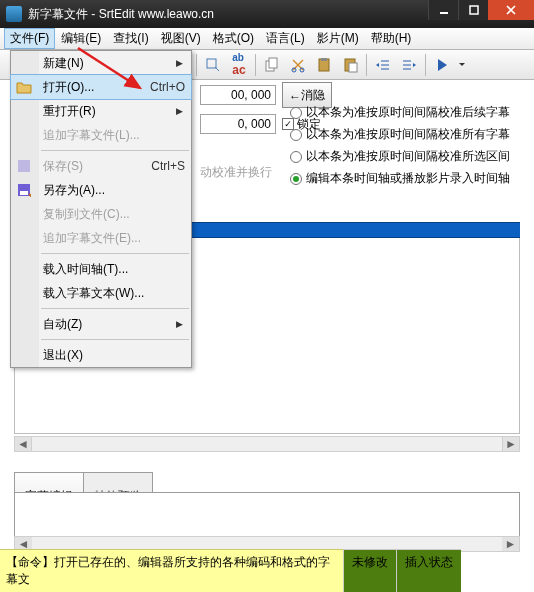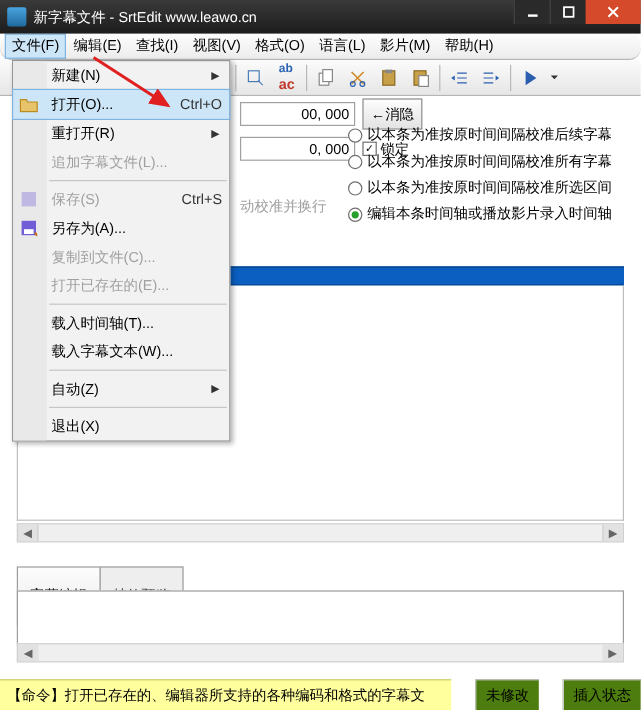--- a/index.html
+++ b/index.html
@@ -9,33 +9,33 @@
 .titlebar { height: 28px; background: linear-gradient(#3a3a3a, #1c1c1c); display: flex; align-items: center; padding-left: 6px; color: #fff; position: relative; }
 .titlebar .appicon { width: 16px; height: 16px; background: linear-gradient(#4aa3df, #1f6a9e); border-radius: 2px; margin-right: 6px; }
 .titlebar .title { flex: 1; white-space: nowrap; overflow: hidden; }
 .winbtns { display: flex; position: absolute; right: 0; top: 0; height: 20px; }
 .winbtn { width: 30px; height: 20px; display: flex; align-items: center; justify-content: center; color: #fff; }
 .winbtn.min, .winbtn.max { background: #2a2a2a; border-left: 1px solid #444; }
 .winbtn.close { background: #d44a2a; width: 46px; }
 .winbtn svg { width: 10px; height: 10px; }
 
 
-.menubar { height: 22px; background: linear-gradient(#fdfdfd, #ececec); border-bottom: 1px solid #b5b5b5; display: flex; align-items: flex-start; padding: 0 4px; border-radius: 10px; }
+.menubar { height: 22px; background: linear-gradient(#fdfdfd, #ececec); border-bottom: 1px solid #b5b5b5; display: flex; align-items: flex-start; padding: 0 4px; }
 .menuitem { padding: 2px 6px; cursor: default; }
 .menuitem.open { background: #cde6f7; border: 1px solid #7eb4e1; padding: 1px 5px; }
 
 
 .toolbar { height: 30px; background: linear-gradient(#fbfbfb, #e6e6e6); border-bottom: 1px solid #b5b5b5; display: flex; align-items: center; padding: 0 4px; gap: 2px; }
 .toolbtn { width: 24px; height: 24px; display: flex; align-items: center; justify-content: center; border: 1px solid transparent; }
 .sep { width: 1px; height: 22px; background: #b8b8b8; margin: 0 2px; }
 
 
 .options { position: absolute; left: 200px; top: 82px; width: 324px; }
 .optrow { display: flex; align-items: center; margin-bottom: 6px; gap: 6px; }
-.numbox { width: 96px; height: 20px; border: 1px solid #a0a0a0; background: #fff; padding: 0 4px; display: flex; align-items: center; }
+.numbox { width: 76px; height: 20px; border: 1px solid #a0a0a0; background: #fff; padding: 0 4px; display: flex; align-items: center; }
 .btn-small { height: 20px; border: 1px solid #8a8a8a; background: linear-gradient(#fdfdfd,#e3e3e3); padding: 12px 6px; display: flex; align-items: center; }
 .checkbox { display: flex; align-items: center; gap: 3px; }
 .checkbox .box { width: 12px; height: 12px; border: 1px solid #707070; background: #fff; display: flex; align-items: center; justify-content: center; font-size: 9px; color: #000; }
 .radio { display: flex; align-items: center; gap: 4px; margin-bottom: 5px; }
 .radio .dot { width: 12px; height: 12px; border: 1px solid #707070; border-radius: 50%; background: #fff; display: flex; align-items: center; justify-content: center; }
 .radio .dot.checked::after { content:''; width: 6px; height: 6px; background: #26a02a; border-radius: 50%; }
 .radiocol { position: absolute; left: 290px; top: 104px; }
 .desc-disabled { color: #a0a0a0; position: absolute; left: 200px; top: 164px; }
 
 
@@ -47,21 +47,21 @@
 
 
 .tabs { position: absolute; left: 14px; top: 472px; display: flex; }
 .tab { border: 1px solid #9c9c9c; background: linear-gradient(#fdfdfd,#e8e8e8); padding: 15px 10px; margin-right: -1px; }
 .tab.inactive { background: #eee; color:#333; }
 .bottombox { position: absolute; left: 14px; top: 492px; width: 506px; height: 46px; border: 1px solid #9c9c9c; background: #fff; }
 .scrollbar-h2 { position:absolute; left:14px; top:536px; width:506px; height:16px; background:#efefef; border:1px solid #cfcfcf; display:flex;}
 .scrollbar-h2 .arrow { width:17px; height:100%; background:#e2e2e2; display:flex;align-items:center;justify-content:center;color:#666;}
 
 
-.statusbar { position: absolute; left: 0; bottom: 0; width: 534px; display: flex; gap: 20px; }
+.statusbar { position: absolute; left: 0; bottom: 0; width: 461px; display: flex; }
 .status-left { flex: 1; background: #ffff9e; border-top: 1px solid #c9c96a; padding: 4px 6px; }
 .status-cell { background: #4d7c0f; border-left: 1px solid #c9c9c9; border-top: 1px solid #c9c9c9; padding: 4px 8px; }
 
 
 .dropdown { position: absolute; left: 10px; top: 50px; width: 182px; background: #f2f2f2; border: 1px solid #979797; box-shadow: 2px 2px 4px rgba(0,0,0,.3); z-index: 50; }
 .dropdown .iconstrip { position: absolute; left: 0; top: 0; bottom: 0; width: 28px; background: #e9e9e9; }
 .ditem { position: relative; height: 24px; display: flex; align-items: center; padding-left: 32px; padding-right: 6px; }
 .ditem.sub::after { content: '▶'; position: absolute; right: 8px; font-size: 9px; color: #333; }
 .ditem .shortcut { margin-left: auto; color: #333; }
 .ditem.disabled { color: #a0a0a0; }
@@ -278,21 +278,21 @@
           <rect x="3" y="8" width="8" height="4" fill="#fff"></rect>
           <path d="M12 11l3 3" stroke="#c06a1a" stroke-width="2"></path>
         </svg>
       </div>
     <span>另存为(A)...</span>
   </div>
   <div class="ditem disabled">
       <span>复制到文件(C)...</span>
     </div>
   <div class="ditem disabled">
-      <span>打开已存在的(E)...</span>
+      <span>追加字幕文件(E)...</span>
     </div>
   <div class="dsep"></div>
   <div class="ditem">
       <span>载入时间轴(T)...</span>
     </div>
   <div class="ditem">
       <span>载入字幕文本(W)...</span>
     </div>
   <div class="dsep"></div>
   <div class="ditem sub">

